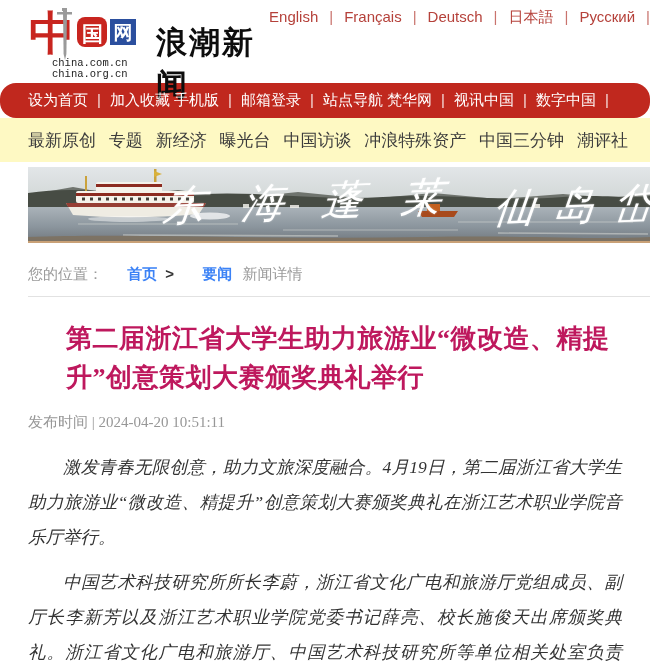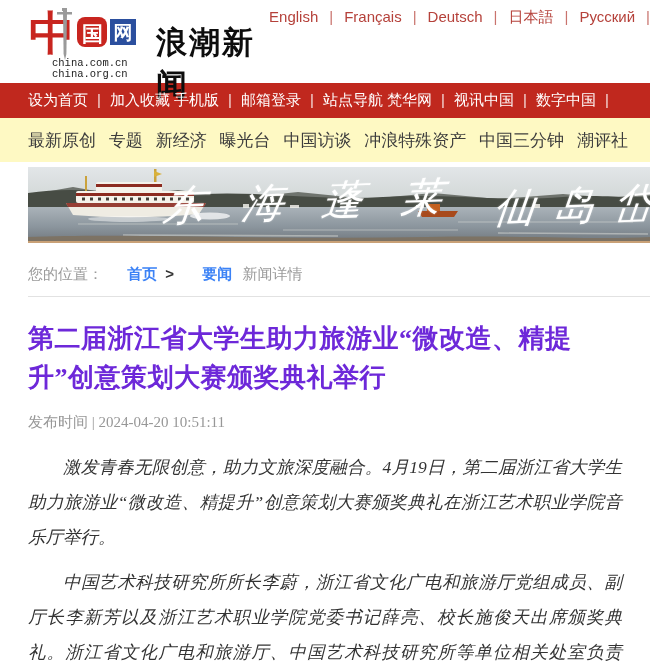--- a/index.html
+++ b/index.html
@@ -16,21 +16,21 @@
     font-size:10.5px; color:#222; line-height:11px; margin-left:24px; margin-top:-2px; }
   .site-name { font-size:31px; font-weight:900; color:#0d0d0d; letter-spacing:2px;
     margin:14px 0 0 16px; font-family:"Liberation Sans","DejaVu Sans",sans-serif; }
   .langs { margin-left:auto; white-space:nowrap; font-size:15px; }
   .langs a { color:#b5413a; text-decoration:none; }
   .langs a + a::before { content:"|"; color:#c9736d; margin:0 11px; font-weight:400; }
   .langs a:last-child::after { content:"|"; color:#c9736d; margin-left:11px; }
 
   
   .redbar { background:#c0281e; height:35px; display:flex; align-items:center;
-    padding-left:28px; white-space:nowrap; overflow:hidden; }
+    padding-left:28px; white-space:nowrap; overflow:hidden;border-radius:16px; }
   .redbar a { color:#ffffff; font-size:15px; text-decoration:none; }
   .redbar a::after { content:"|"; color:rgba(255,255,255,.85); margin:0 9px; }
 
   
   .subnav { height:44px; display:flex; align-items:center; justify-content:space-between;
     padding:0 22px 0 28px; background:#fef9c3; }
   .subnav a { color:#3d3d3d; font-size:17px; text-decoration:none; }
 
   
   .banner { position:relative; margin:5px 0 0 28px; width:622px; height:76px;
@@ -46,22 +46,22 @@
 
   
   .breadcrumb { margin:22px 0 0 28px; font-size:15px; color:#9a9a9a; }
   .breadcrumb .bold { color:#3b82f6; font-weight:bold; text-decoration:none;margin-left:20px; }
   .breadcrumb .sep { color:#333; font-weight:bold; margin:0 4px; }
   .breadcrumb .cur { color:#9a9a9a; margin-left:6px; }
   .divider { border:none; border-top:1px solid #e2e2e2; margin:12px 0 0 28px; width:622px; }
 
   
   .article { padding:0 28px; font-family:"Liberation Serif","DejaVu Serif",serif; }
-  .article h1 { margin-top:22px; font-size:26px; line-height:39px; color:#6d28d9;
-    font-weight:bold; letter-spacing:.5px; }
+  .article h1 { margin-top:22px; font-size:26px; line-height:39px; color:#be185d;
+    font-weight:bold; letter-spacing:.5px;margin-left:38px; }
   .pubtime { margin-top:16px; font-size:15px; color:#979797; }
   .article p { margin-top:18px; font-size:17.5px; line-height:35px; color:#333;
     text-indent:2em; text-align:justify;font-style:italic; }
   .article p + p { margin-top:10px; }
 </style>
 </head>
 <body>
 
 <div class="header">
   <div class="logo">

